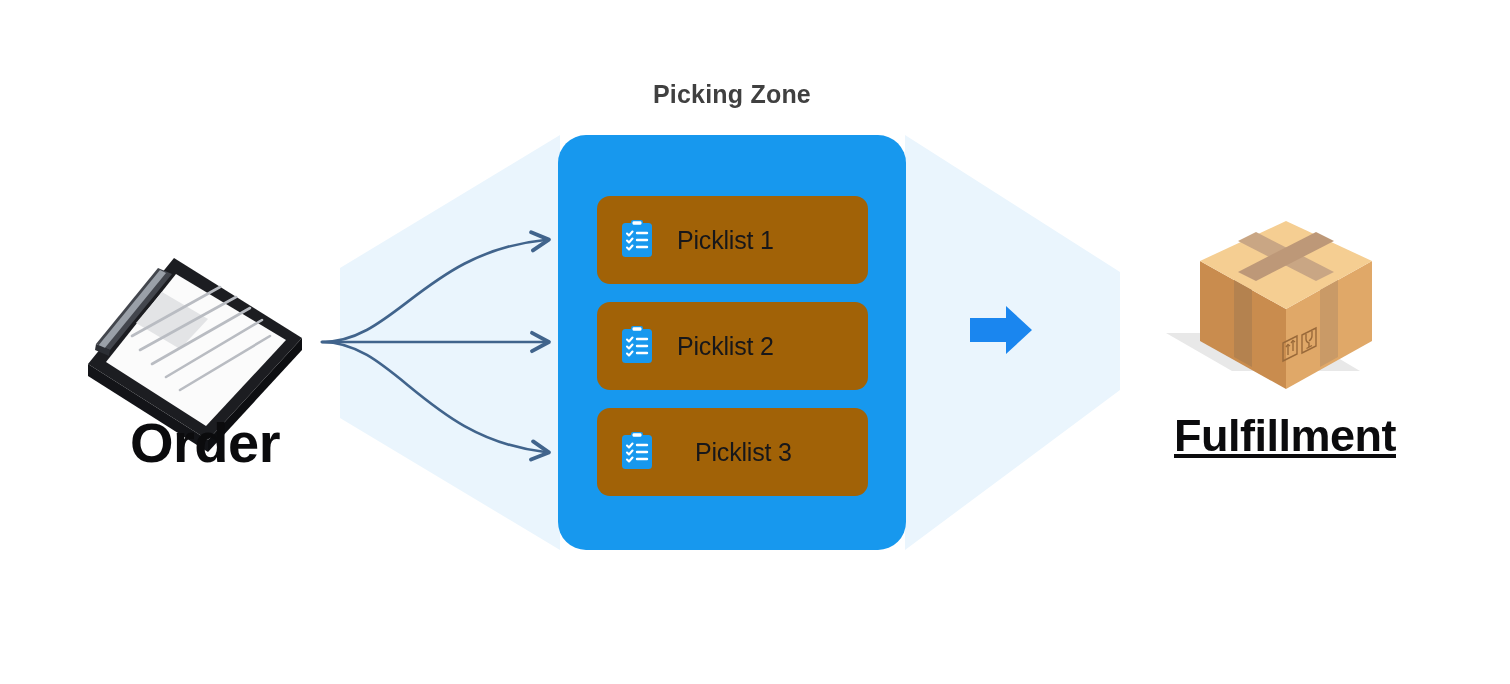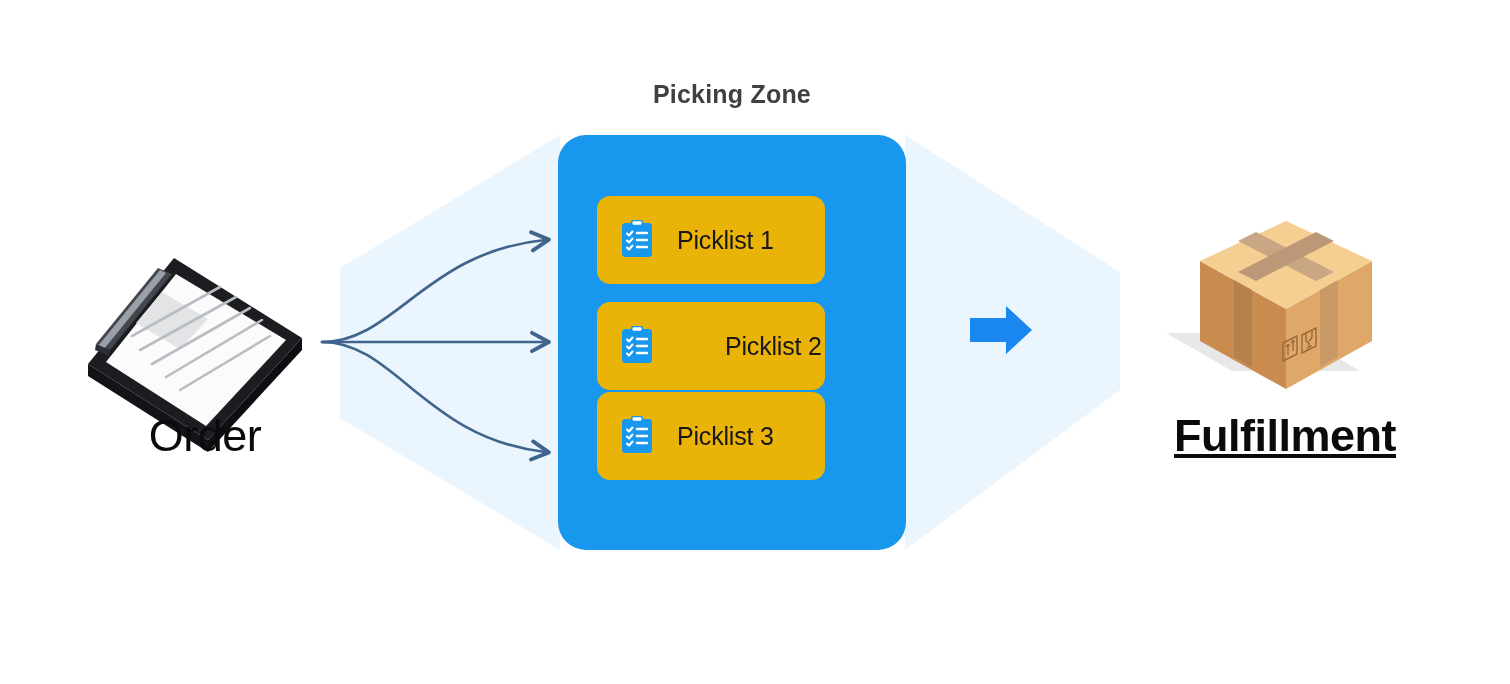--- a/index.html
+++ b/index.html
@@ -36,22 +36,22 @@
     top: 240px;
     width: 250px;
     height: 250px;
   }
   #order-label {
     position: absolute;
     left: 60px;
     top: 410px;
     width: 290px;
     text-align: center;
-    font-size: 45px;
-    font-weight: normal;
+    font-size: 56px;
+    font-weight: bold;
     color: #0b0b0d;
     letter-spacing: -0.5px;
   }
 
   
   #picking-zone-title {
     position: absolute;
     left: 558px;
     top: 80px;
     width: 348px;
@@ -66,32 +66,32 @@
     left: 558px;
     top: 135px;
     width: 348px;
     height: 415px;
     background: #1798ee;
     border-radius: 28px;
   }
   .picklist-card {
     position: absolute;
     left: 39px;
-    width: 228px;
+    width: 271px;
     height: 88px;
-    background: #eab308;
+    background: #a16207;
     border-radius: 13px;
     display: flex;
     align-items: center;
     box-sizing: border-box;
     padding-left: 21px;
   }
   #card-0 { top: 61px; }
-  #card-1 { top: 167px; gap: 48px; }
-  #card-2 { top: 257px; }
+  #card-1 { top: 167px; }
+  #card-2 { top: 273px; gap: 18px; }
   .picklist-icon {
     width: 42px;
     height: 42px;
     flex: 0 0 auto;
   }
   .picklist-label {
     margin-left: 17px;
     font-size: 25px;
     color: #17171a;
     font-weight: normal;

